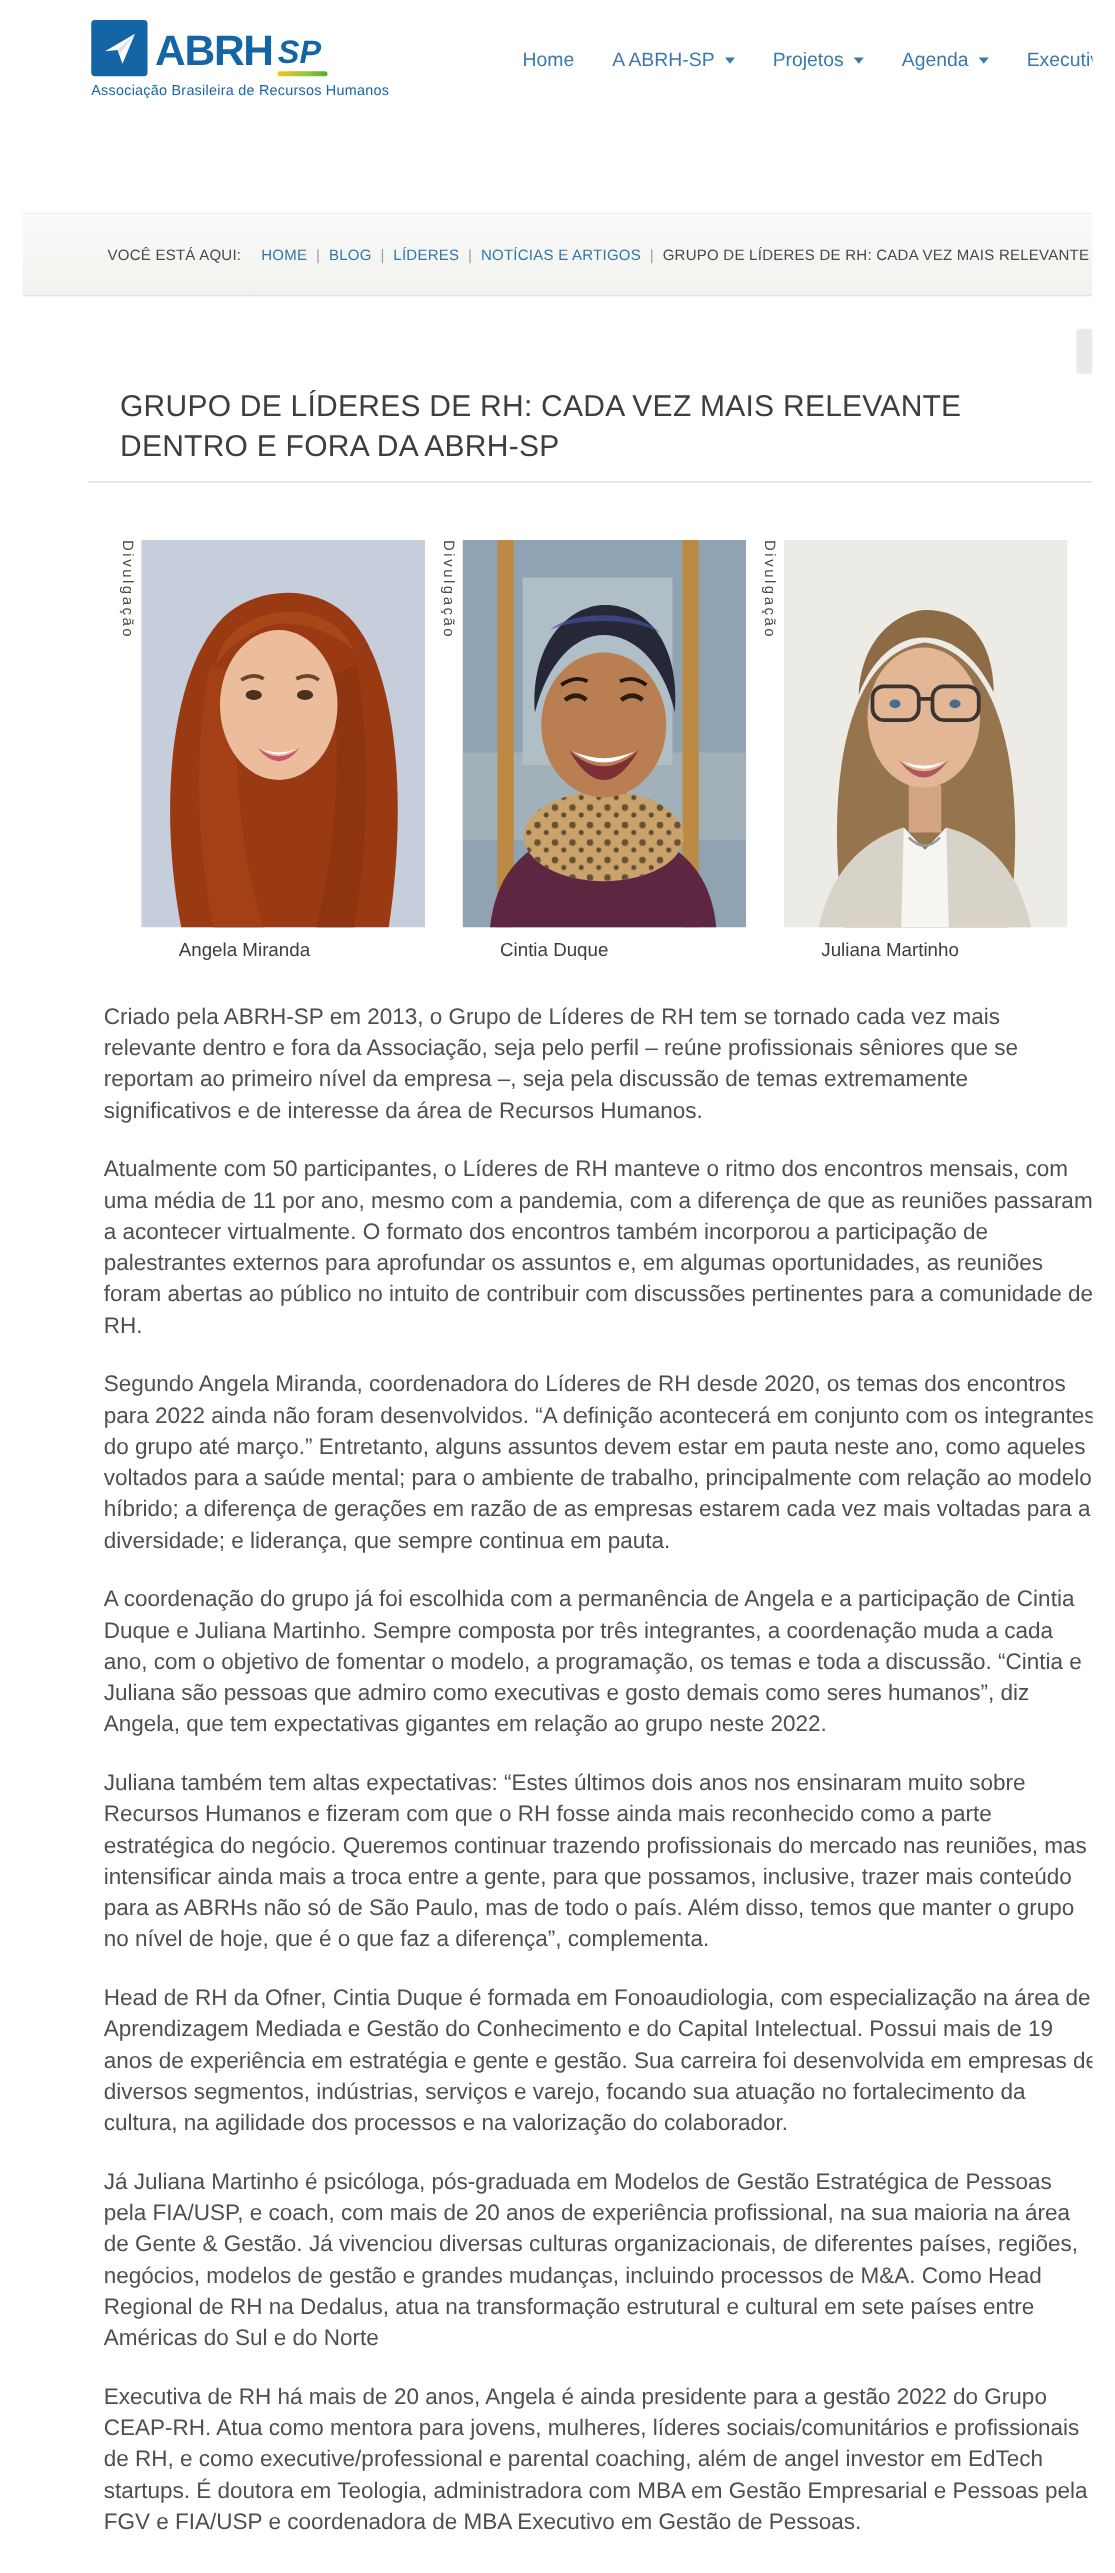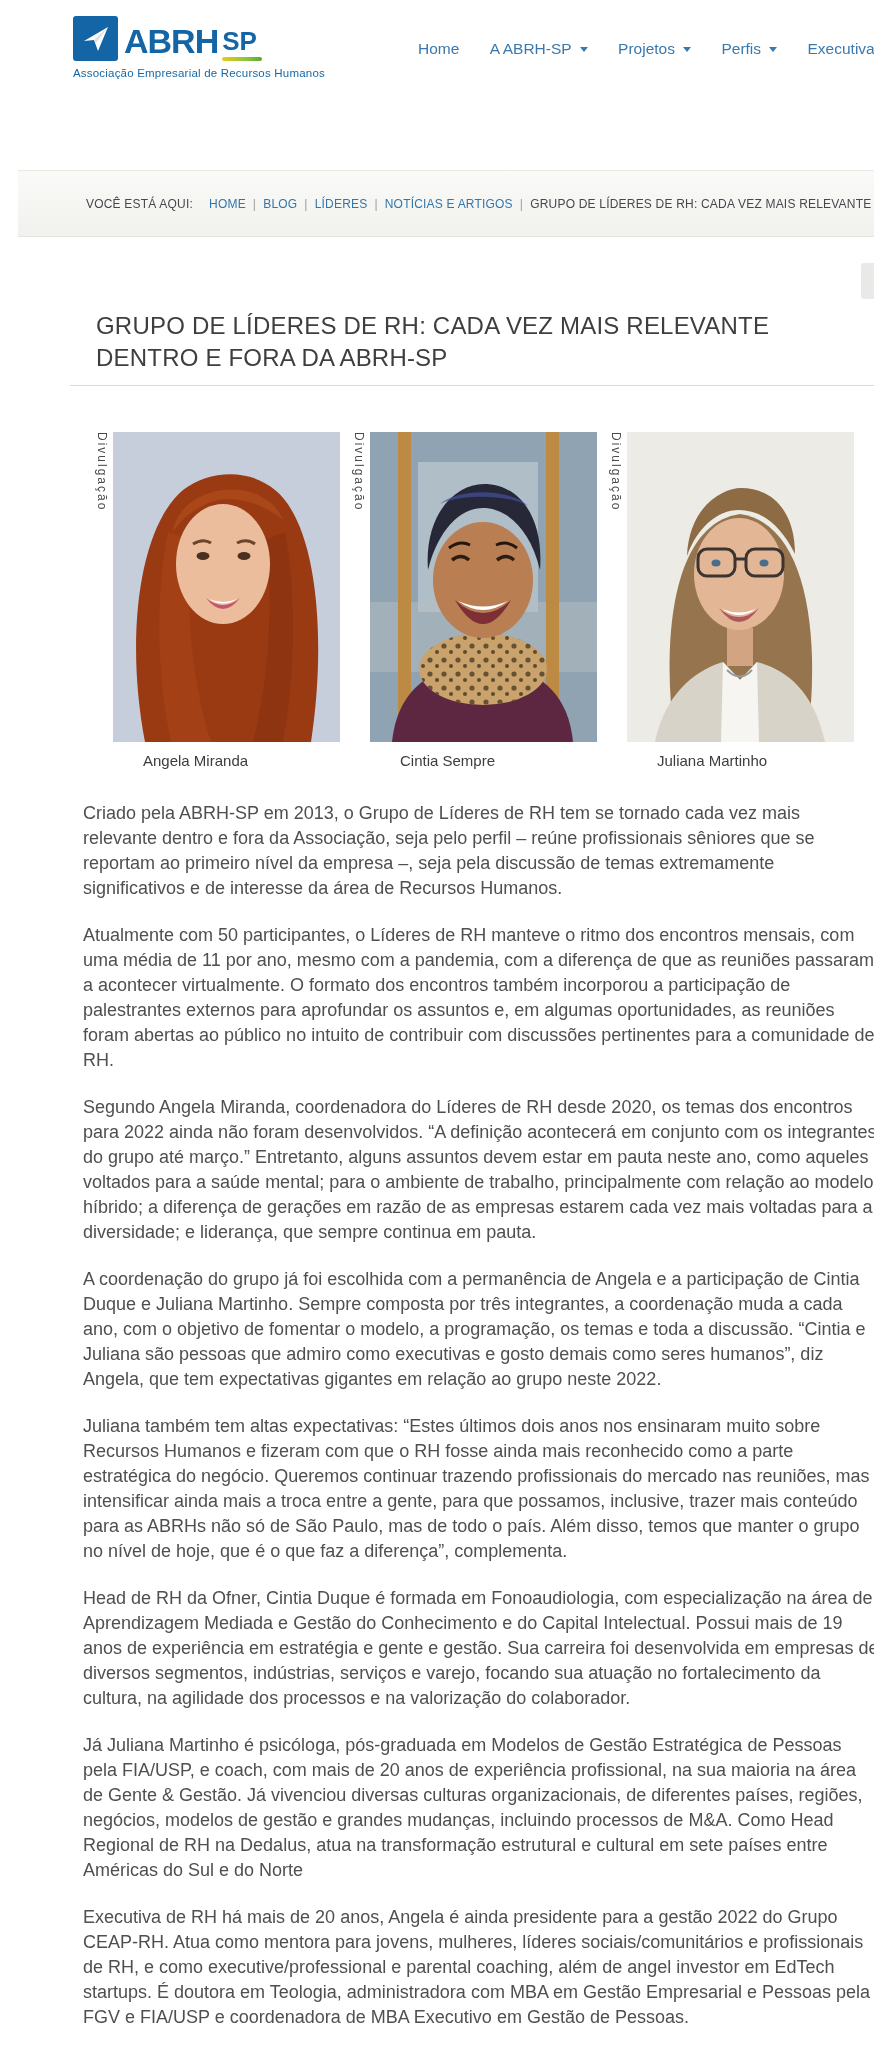--- a/index.html
+++ b/index.html
@@ -7,21 +7,21 @@
   body { font-family:"Liberation Sans", sans-serif; }
   .page { position:relative; width:856px; height:2058px; margin:0 auto; background:#fff; overflow:hidden;border-radius:15px; }
 
   
   .header { position:relative; height:170px; background:#fff; }
   .logo { position:absolute; left:55px; top:16px; cursor:pointer; }
   .logo-row { display:flex; align-items:flex-end; }
   .logo-box { width:45px; height:45px; background:#1465a5; border-radius:3px; display:flex; align-items:center; justify-content:center; }
   .logo-abrh { font-size:34px; font-weight:bold; color:#1465a5; letter-spacing:-1px; line-height:40px; margin-left:6px; }
   .logo-sp-wrap { margin-left:4px; display:inline-block; position:relative; }
-  .logo-sp { font-size:26px; font-weight:bold; color:#1465a5; line-height:30px; }
+  .logo-sp { font-size:26px; font-weight:bold; color:#1465a5; line-height:30px;font-style:italic; }
   .logo-swoosh { height:4px; width:40px; border-radius:2px; background:linear-gradient(90deg,#f2c718 0%,#8cc63f 60%,#5aa82e 100%); margin-top:1px; }
   .logo-tagline { margin-top:6px; font-size:11.5px; color:#1568a8; letter-spacing:0.2px; }
 
   .nav { position:absolute; left:400px; top:40px; white-space:nowrap; }
   .nav-item { display:inline-block; margin-right:26px; font-size:15.5px; color:#3a78ad; cursor:pointer; }
   .caret { display:inline-block; width:0; height:0; border-left:4px solid transparent; border-right:4px solid transparent; border-top:5px solid #3a78ad; margin-left:8px; vertical-align:middle; }
 
   
   .breadcrumb-bar { height:67px; background:linear-gradient(#fafaf8,#f1f1ee); border-top:1px solid #e9e9e6; border-bottom:1px solid #e3e3e0; display:flex; align-items:center; padding-left:68px; overflow:hidden; }
   .breadcrumb { font-size:12px; color:#4a4a4a; white-space:nowrap; letter-spacing:0.2px; }
@@ -63,28 +63,28 @@
             <polygon points="3,17 27,3 17,27 13,16" fill="#ffffff"></polygon>
             <polygon points="13,16 27,3 15,19" fill="#d8e4ee"></polygon>
           </svg>
         </div>
         <span class="logo-abrh">ABRH</span>
         <span class="logo-sp-wrap">
           <span class="logo-sp">SP</span>
           <span class="logo-swoosh" style="display:block;"></span>
         </span>
       </div>
-      <div class="logo-tagline">Associação Empresarial de Recursos Humanos</div>
+      <div class="logo-tagline">Associação Brasileira de Recursos Humanos</div>
     </div>
 
     <nav class="nav">
       <span class="nav-item"><span>Home</span></span>
       <span class="nav-item"><span>A ABRH-SP</span><span class="caret"></span></span>
       <span class="nav-item"><span>Projetos</span><span class="caret"></span></span>
-      <span class="nav-item"><span>Perfis</span><span class="caret"></span></span>
+      <span class="nav-item"><span>Agenda</span><span class="caret"></span></span>
       <span class="nav-item"><span>Executiva</span><span class="caret"></span></span>
       
     </nav>
   </div>
 
   <div class="breadcrumb-bar">
     <div class="breadcrumb">
       <span class="bc-prefix">VOCÊ ESTÁ AQUI:</span><a>HOME</a><span class="bc-sep">|</span><a>BLOG</a><span class="bc-sep">|</span><a>LÍDERES</a><span class="bc-sep">|</span><a>NOTÍCIAS E ARTIGOS</a><span class="bc-sep">|</span><span class="bc-current">GRUPO DE LÍDERES DE RH: CADA VEZ MAIS RELEVANTE DENTRO E FORA</span>
     </div>
   </div>
@@ -146,21 +146,21 @@
               <path d="M58,138 C54,84 84,52 114,52 C150,52 174,86 170,138 C160,96 136,76 113,76 C90,76 68,98 58,138 Z" fill="#262838"></path>
               <path d="M70,72 C88,56 140,56 158,74 C138,62 90,62 70,72 Z" fill="#44509e" opacity="0.7"></path>
               <path d="M82,128 q9,-7 17,0" stroke="#2c1d12" stroke-width="3.5" fill="none"></path>
               <path d="M127,128 q9,-7 17,0" stroke="#2c1d12" stroke-width="3.5" fill="none"></path>
               <path d="M79,116 q11,-8 21,-3" stroke="#231610" stroke-width="3" fill="none"></path>
               <path d="M126,113 q11,-5 21,3" stroke="#231610" stroke-width="3" fill="none"></path>
               <path d="M85,168 Q113,194 141,168 Q113,216 85,168 Z" fill="#7e2f35"></path>
               <path d="M88,169 Q113,187 138,169 Q113,180 88,169 Z" fill="#ffffff"></path>
             </svg>
           </div>
-          <figcaption class="photo-caption">Cintia Sempre</figcaption>
+          <figcaption class="photo-caption">Cintia Duque</figcaption>
         </div>
       </figure>
 
       <figure class="photo-fig">
         <div class="credit-col">
           <span class="credit">Divulgação</span>
         </div>
         <div class="fig-body">
           <div class="photo-wrap">
             <svg width="227" height="310" viewBox="0 0 227 310">

